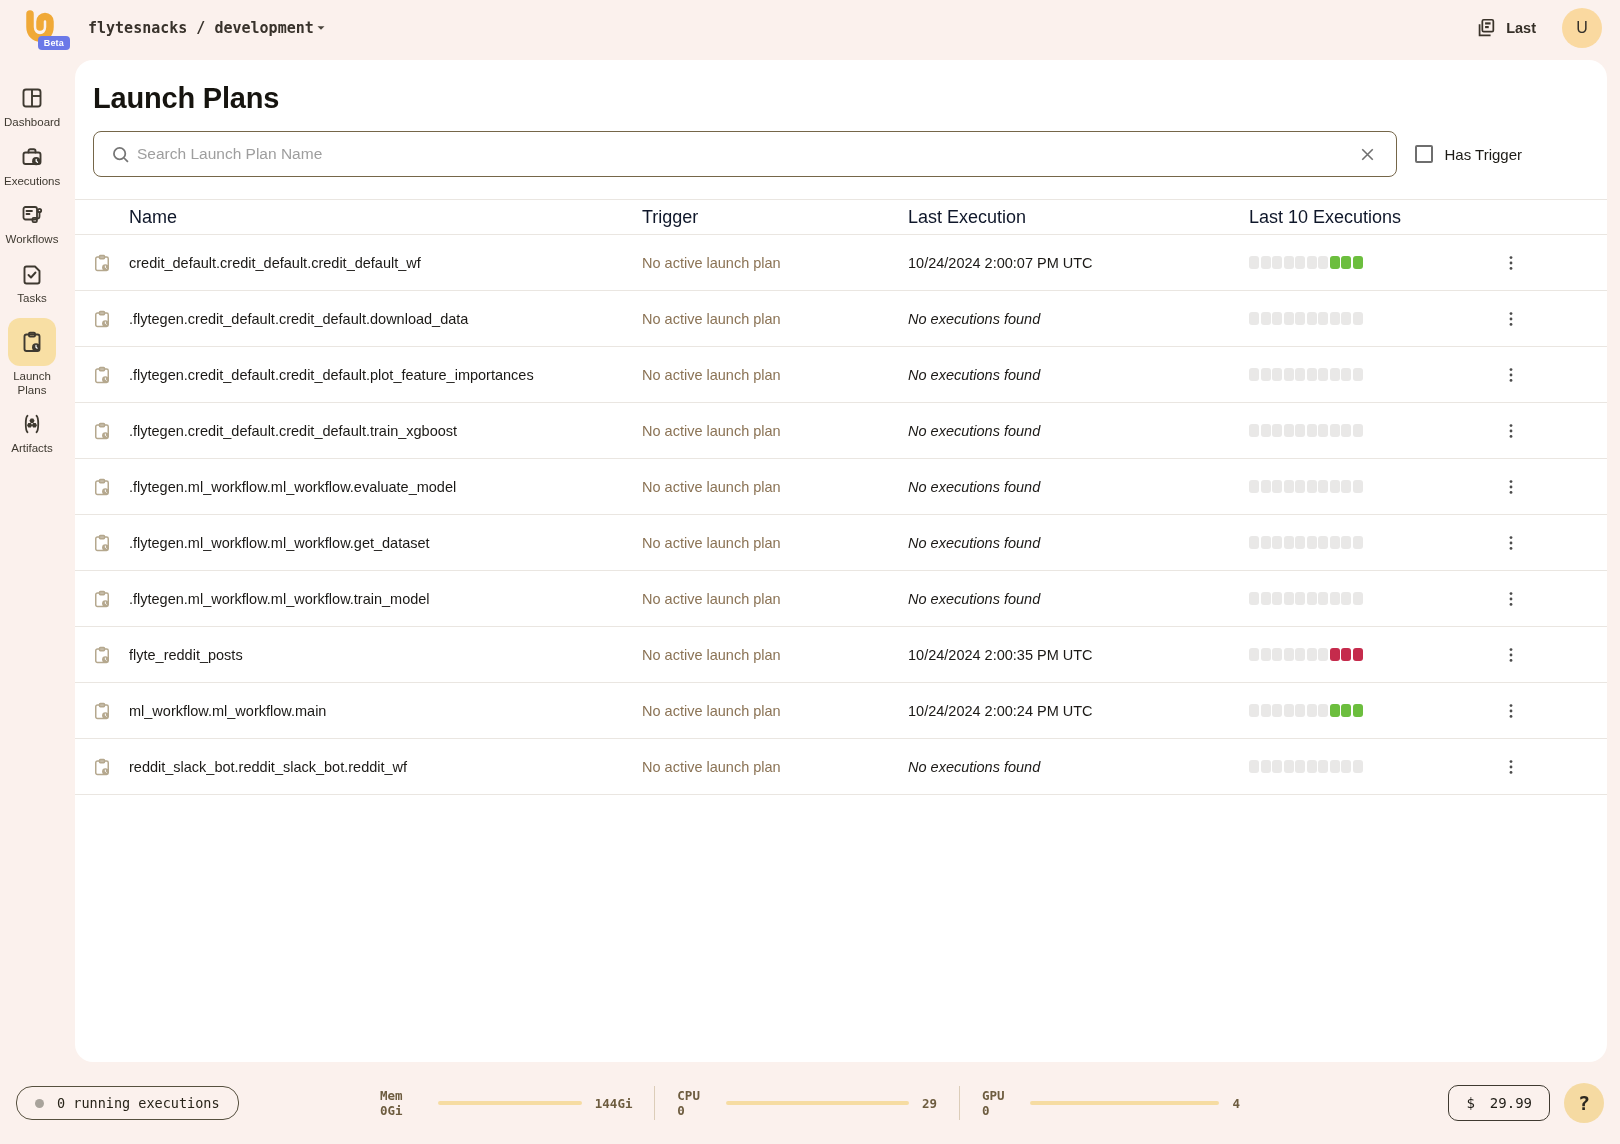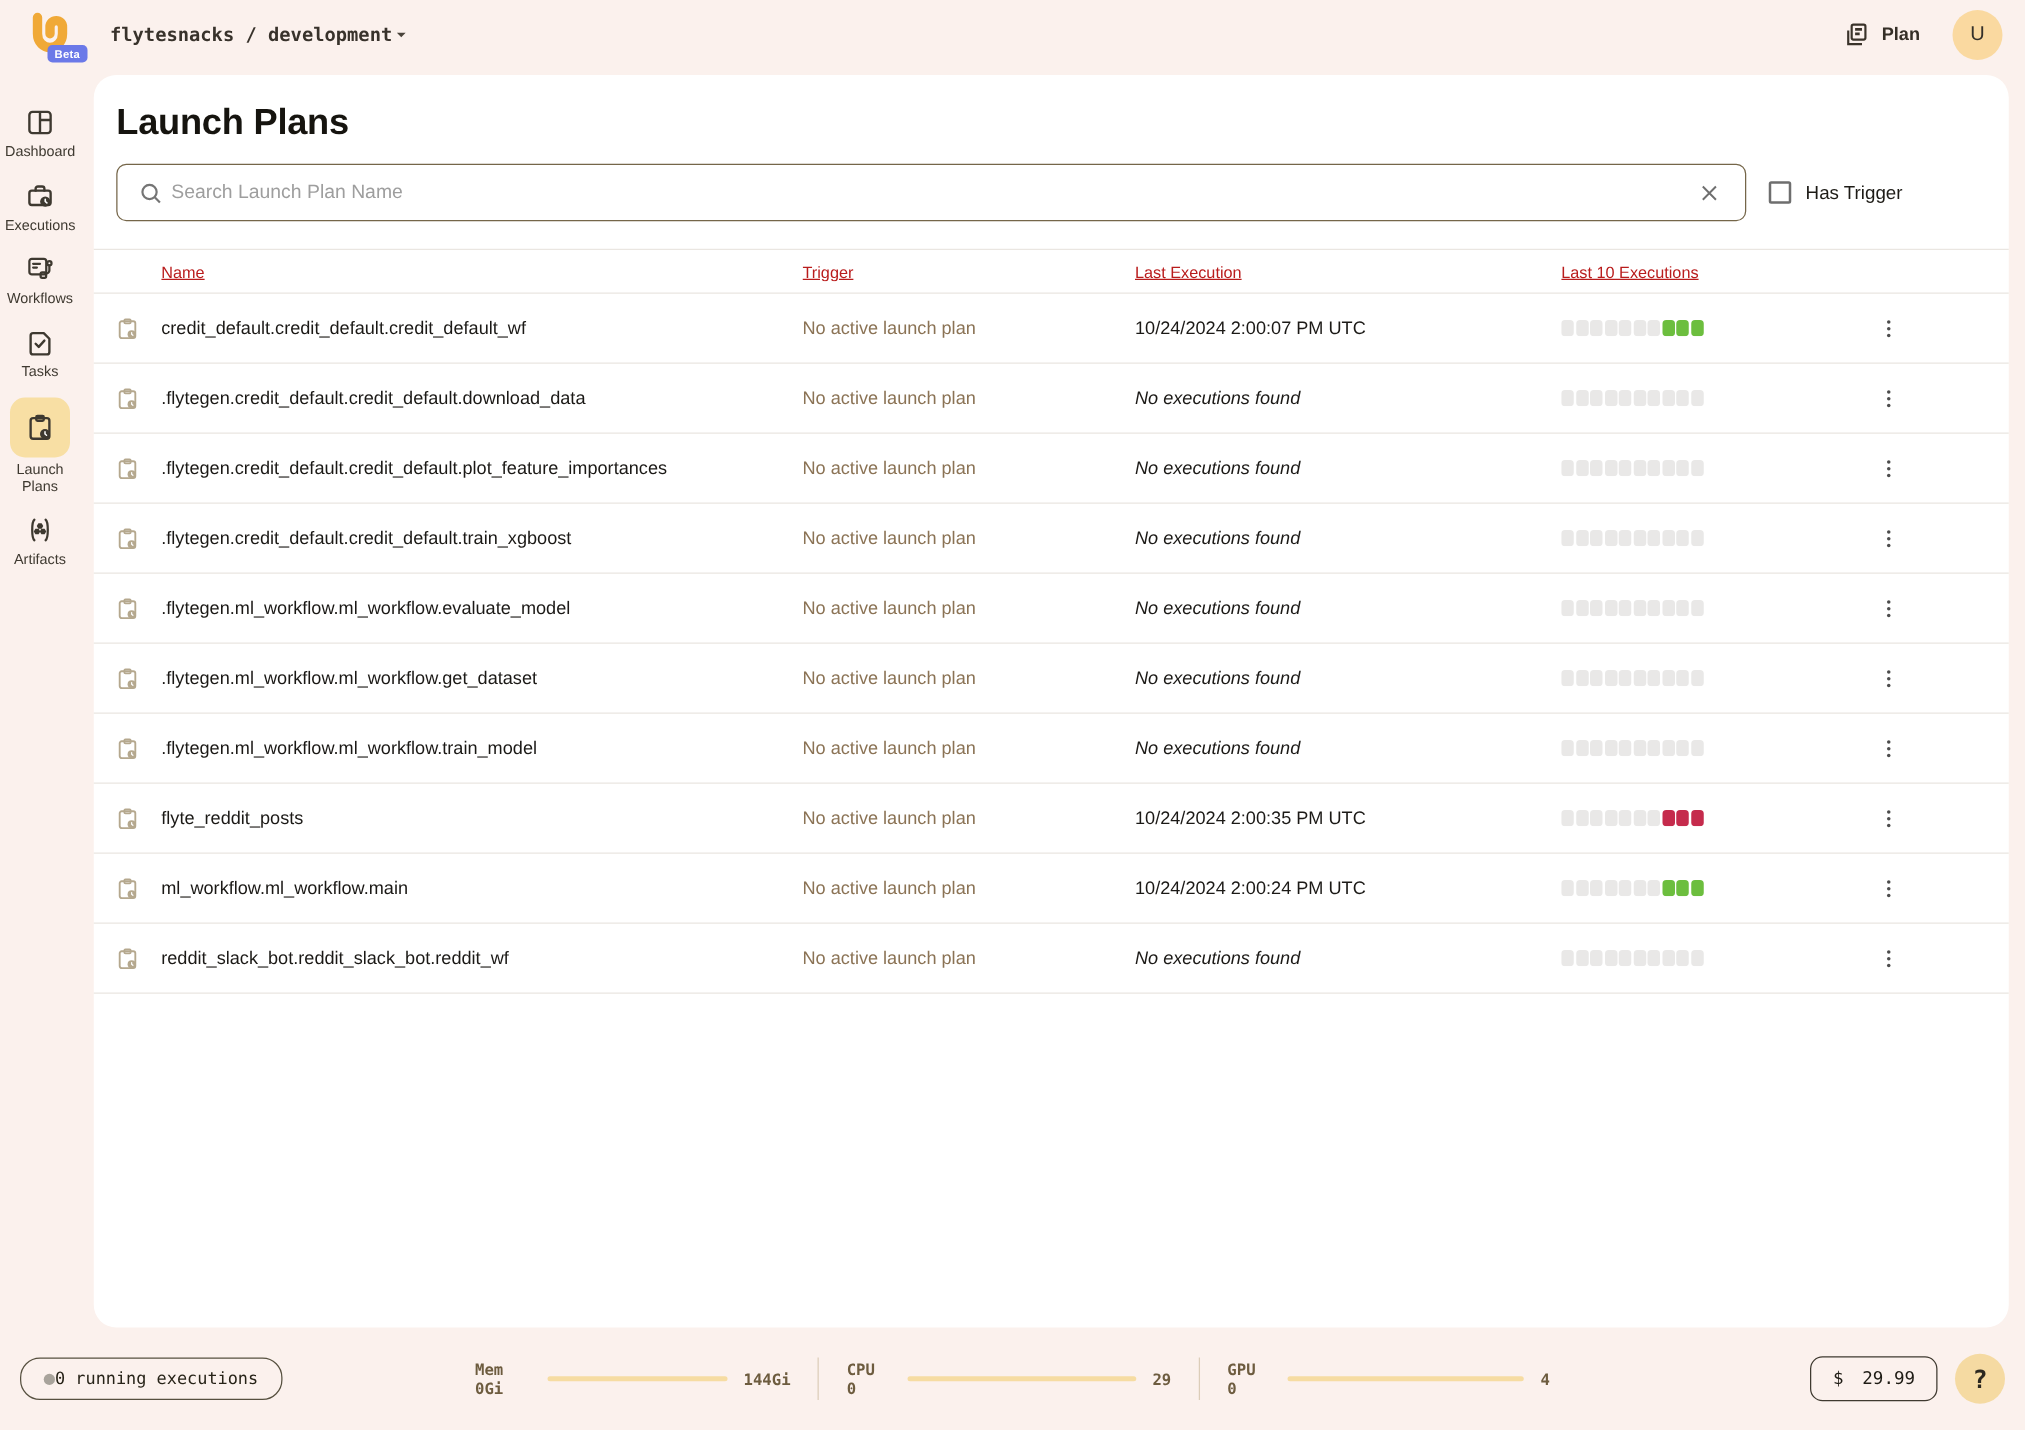--- a/index.html
+++ b/index.html
@@ -39,41 +39,41 @@
   .search-input{flex:1;border:none;outline:none;font-size:15.5px;color:#222;font-family:inherit;background:transparent;}
   .search-input::placeholder{color:#9e9e9e;}
   .clear-btn{background:none;border:none;padding:2px;cursor:pointer;display:flex;}
   .trigger-filter{display:flex;align-items:center;gap:11px;cursor:pointer;flex:0 0 auto;}
   .checkbox{width:18px;height:18px;border:2px solid #6e6e6e;border-radius:2px;box-sizing:border-box;background:#fff;}
   .trigger-label{font-size:15px;color:#1d1b16;}
 
   
   .table{margin-top:22px;}
   .thead,.trow{display:grid;grid-template-columns:54px 513px 266px 341px 248px 1fr;align-items:center;}
-  .thead{height:34px;border-top:1px solid #EAE6E1;border-bottom:1px solid #EAE6E1;font-size:13px;color:#b91c1c;font-weight:500;text-decoration:underline;}
+  .thead{height:34px;border-top:1px solid #EAE6E1;border-bottom:1px solid #EAE6E1;font-size:18px;color:#0f172a;font-weight:500;}
   .trow{height:55px;border-bottom:1px solid #EAE6E1;font-size:14.5px;cursor:pointer;}
   .cell{overflow:hidden;white-space:nowrap;}
   .c-icon{display:flex;justify-content:center;color:#B5A88E;}
   .c-icon svg{width:20px;height:20px;}
   .c-name{color:#1b1916;}
   .c-trigger{color:#8B7355;}
   .c-exec{color:#1b1916;}
   .c-exec.italic{font-style:italic;}
   .c-last10{display:flex;gap:1.5px;}
   .sq{width:10px;height:13px;border-radius:3px;background:#E9E8E7;}
   .sq.succeeded{background:#6CBE3E;}
   .sq.failed{background:#C52B4C;}
   .c-menu{display:flex;}
   .dots-btn{background:none;border:none;width:28px;height:28px;cursor:pointer;display:flex;align-items:center;justify-content:center;padding:0;}
   .dots-btn svg{width:20px;height:20px;}
 
   
   .footer{position:absolute;left:0;bottom:0;width:100%;height:82px;display:flex;align-items:center;
           padding:0 16px;box-sizing:border-box;font-family:"DejaVu Sans Mono","Liberation Mono",monospace;}
-  .run-pill{display:flex;align-items:center;border:1px solid #56503F;border-radius:16px;padding:8px 18px;
+  .run-pill{display:flex;align-items:center;gap:13px;border:1px solid #56503F;border-radius:16px;padding:8px 18px;
             font-size:13.5px;color:#272318;background:transparent;cursor:pointer;font-family:inherit;}
   .run-dot{width:9px;height:9px;border-radius:50%;background:#A8A39B;}
   .resources{position:absolute;left:50%;transform:translateX(-50%);display:flex;align-items:center;gap:22px;
              color:#6d5c3f;font-size:12.5px;font-weight:700;}
   .res{display:flex;align-items:center;gap:13px;}
   .bar{height:4px;border-radius:2px;background:#F6DCA2;}
   .bar-0{width:166px;} .bar-1{width:196px;} .bar-2{width:202px;}
   .res-div{width:1px;height:34px;background:#DCCDB9;}
   .right-group{margin-left:auto;display:flex;align-items:center;gap:14px;}
   .credits{display:flex;align-items:center;gap:15px;border:1px solid #3f3a30;border-radius:10px;padding:9px 17px;
@@ -98,21 +98,21 @@
     </svg>
   </div>
   <div class="top-right">
     <button class="docs-btn">
       <svg viewBox="0 0 24 24" fill="none" stroke="#3a332a" stroke-width="1.9">
         <path d="M5 8v12h12"></path>
           <rect x="8" y="3" width="12" height="13" rx="1.5"></rect>
         <path d="M11 7h6" stroke-width="2.4"></path>
           <path d="M11 11h4" stroke-width="2.4"></path>
       </svg>
-      <span>Plan</span>
+      <span>Last</span>
     </button>
     <div class="avatar">
       <span>U</span>
     </div>
   </div>
 </div>
 
 <nav class="sidebar">
     <div class="sb-item">
       <div class="sb-ico">

